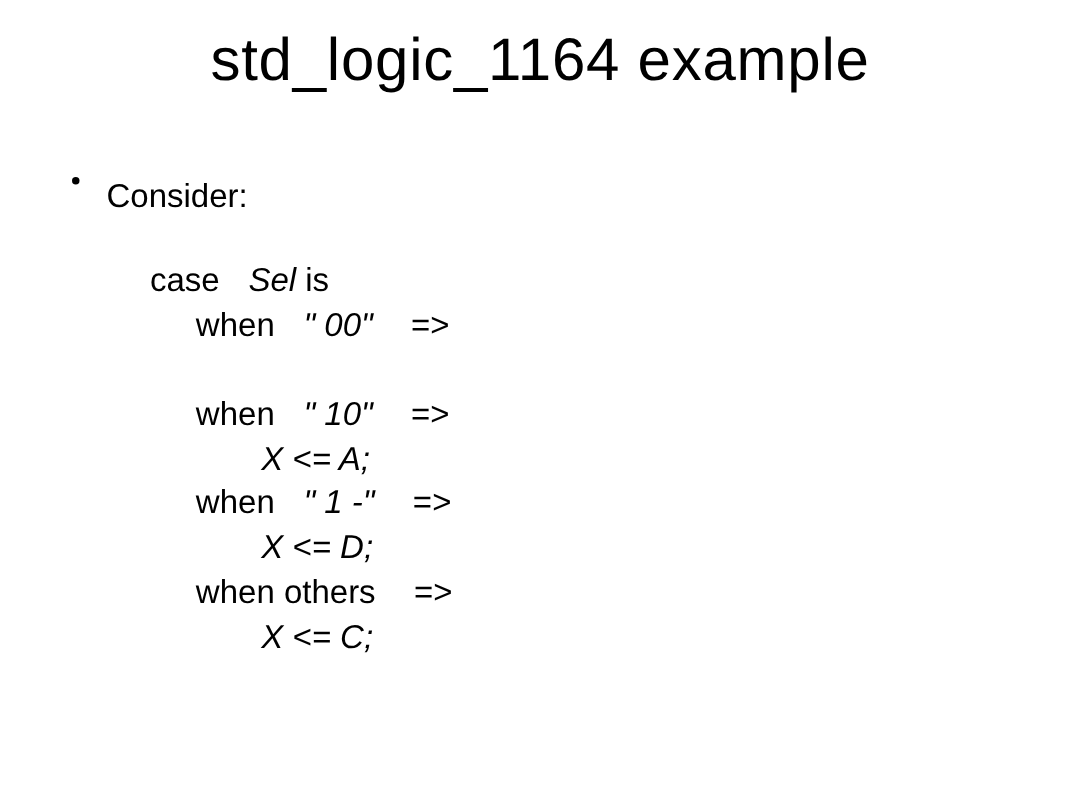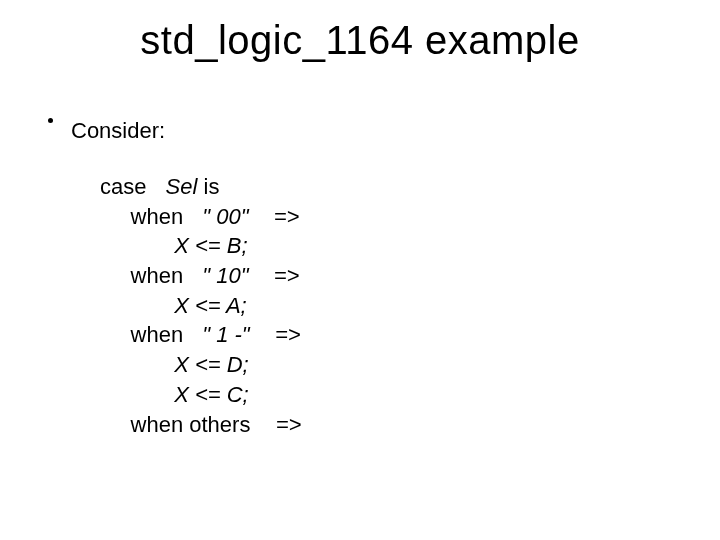--- a/index.html
+++ b/index.html
@@ -64,30 +64,30 @@
     <div class="bullet-dot"></div>
     <span>Consider:</span>
   </div>
 
   <div class="code-block">
 
     <div class="code-line"><span class="b">case</span><span class="i"> Sel </span><span class="b">is</span></div>
 
     <div class="code-line"><span>     </span><span class="b">when</span><span class="i"> " 00" </span><span class="i"> =&gt;</span></div>
 
-    <div class="code-line"><span>          </span><span class="i">X &lt;= B;</span></div>
+    <div class="code-line"><span>          </span></div>
 
     <div class="code-line"><span>     </span><span class="b">when</span><span class="i"> " 10" </span><span class="i"> =&gt;</span></div>
 
     <div class="code-line"><span>          </span><span class="i">X &lt;= A;</span></div>
 
     <div class="code-line"><span>     </span><span class="b">when</span><span class="i"> " 1 -" </span><span class="i"> =&gt;</span></div>
 
     <div class="code-line"><span>          </span><span class="i">X &lt;= D;</span></div>
 
+    <div class="code-line"><span>     </span><span class="b">when others </span><span class="i"> =&gt;</span></div>
+
     <div class="code-line"><span>          </span><span class="i">X &lt;= C;</span></div>
-
-    <div class="code-line"><span>     </span><span class="b">when others </span><span class="i"> =&gt;</span></div>
 
 
   </div>
 
 </div>
 
 </body></html>

